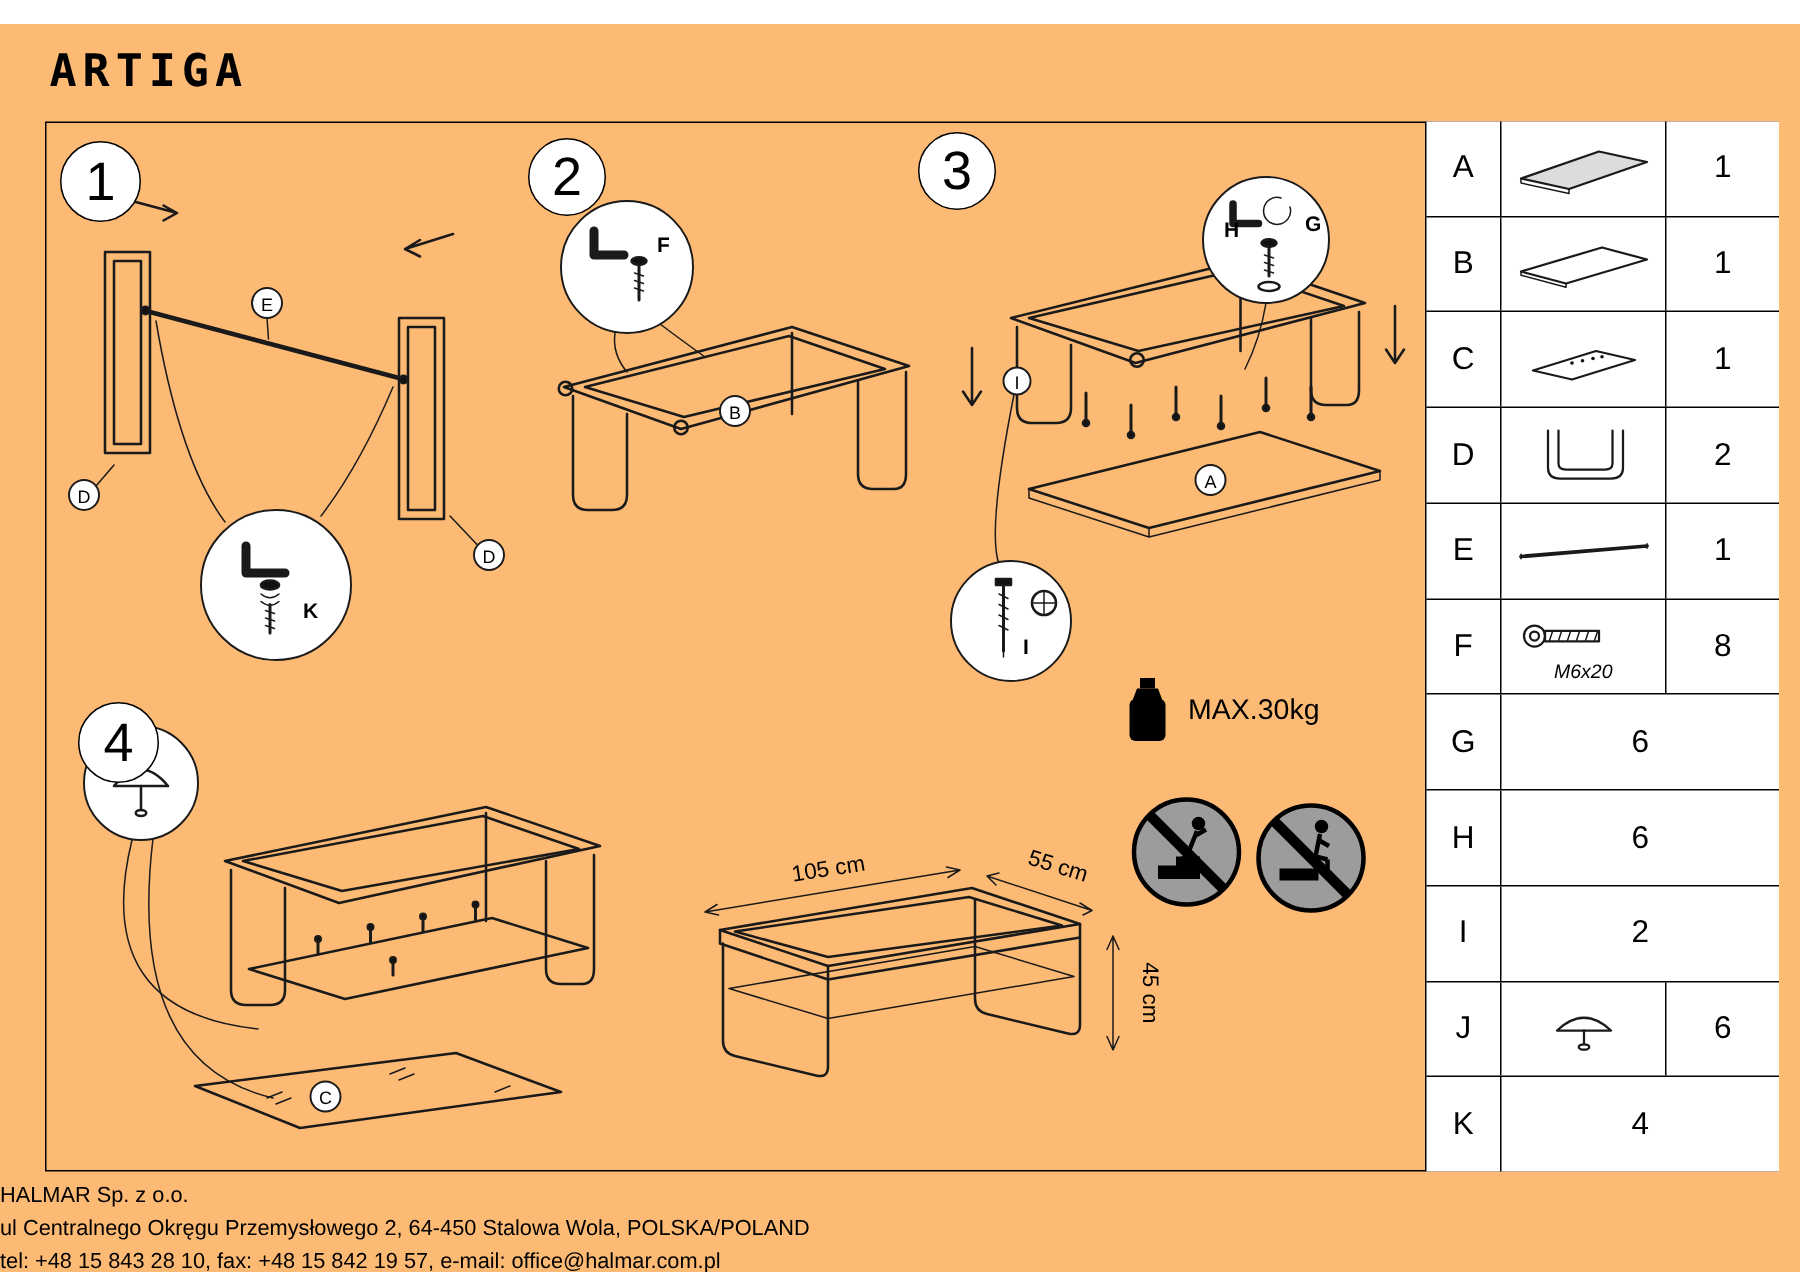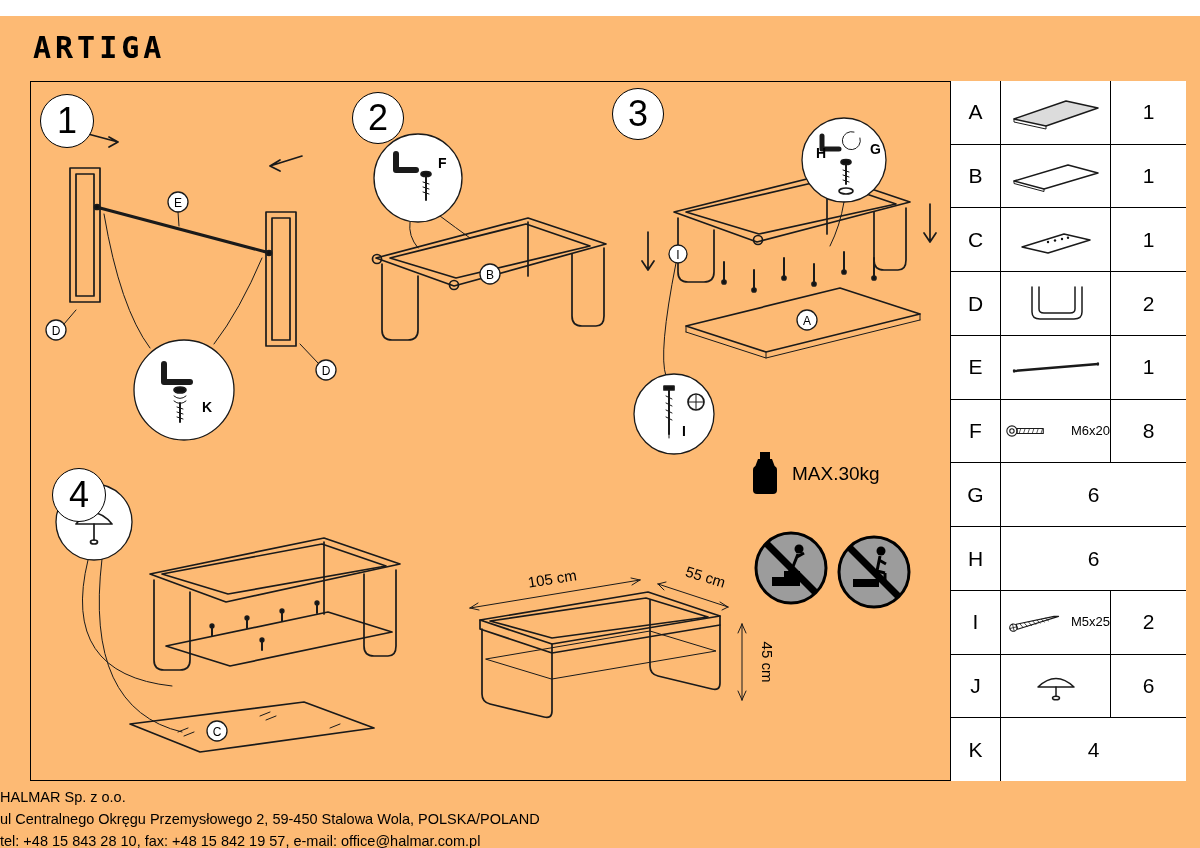--- a/index.html
+++ b/index.html
@@ -19,22 +19,22 @@
   .co{fill:#fff;stroke-width:1.3;}
   .ct{font-size:12px;text-anchor:middle;}
   .ct2{font-size:14px;font-weight:bold;}
   .dt{font-size:15px;text-anchor:middle;}
   .parts{left:950px;top:65px;width:236px;height:700px;display:flex;flex-direction:column;
          border-left:1.5px solid #000;background:#fff;}
   .prow{flex:1;display:flex;border-bottom:1px solid #000;min-height:0;}
   .prow:last-child{border-bottom:none;}
   .pletter{width:50px;display:flex;align-items:center;justify-content:center;
            font-size:21px;border-right:1px solid #000;}
-  .picon{width:110px;display:flex;flex-direction:row;align-items:center;
-         justify-content:center;border-right:1px solid #000;}
+  .picon{width:110px;display:flex;flex-direction:column;align-items:center;
+         justify-content:center;border-right:1px solid #000;font-style:italic;}
   .picon svg{stroke:#1a1a1a;fill:none;stroke-width:1.5;stroke-linecap:round;stroke-linejoin:round;}
   .pspec{font-size:13px;line-height:14px;}
   .pqty{flex:1;display:flex;align-items:center;justify-content:center;font-size:21px;}
   .maxw{display:flex;align-items:center;gap:10px;font-size:19px;}
   .footer{left:0;top:770px;width:1200px;text-align:left;font-size:14.5px;line-height:22px;}
 </style>
 </head>
 <body>
 
 <div class="page">
@@ -309,31 +309,20 @@
       <div class="pqty">6</div>
     </div>
 
     <div class="prow">
       <div class="pletter">H</div>
       <div class="pqty">6</div>
     </div>
 
     <div class="prow">
       <div class="pletter">I</div>
-      <div class="picon">
-        <svg width="96" height="36" viewBox="0 0 96 36">
-            <g transform="rotate(-14 48 18)">
-              <circle cx="16" cy="18" r="5"></circle>
-              <path class="thin" d="M16,13.5 v9 M11.5,18 h9"></path>
-              <path d="M21,14.5 L74,16.5 L80,18 L21,21.5 Z"></path>
-              <path class="thin" d="M26,15 l3,6 M32,15.2 l3,6 M38,15.4 l3,6 M44,15.6 l3,5.6 M50,15.8 l3,5.2 M56,16 l3,4.8 M62,16.2 l3,4.4"></path>
-            </g>
-          </svg>
-        <div class="pspec">M5x25</div>
-      </div>
       <div class="pqty">2</div>
     </div>
 
     <div class="prow">
       <div class="pletter">J</div>
       <div class="picon">
         <svg width="96" height="38" viewBox="0 0 96 38">
             <path d="M30,20 Q48,3 66,20 Z"></path>
             <line x1="48" y1="20" x2="48" y2="29"></line>
             <ellipse cx="48" cy="31" rx="3.5" ry="1.8"></ellipse>
@@ -345,17 +334,17 @@
 
     <div class="prow">
       <div class="pletter">K</div>
       <div class="pqty">4</div>
     </div>
 
   </div>
 
   <div class="abs footer">
     <div>HALMAR Sp. z o.o.</div>
-    <div>ul Centralnego Okręgu Przemysłowego 2, 59-450 Stalowa Wola, POLSKA/POLAND</div>
+    <div>ul Centralnego Okręgu Przemysłowego 2, 64-450 Stalowa Wola, POLSKA/POLAND</div>
     <div>tel: +48 15 843 28 10, fax: +48 15 842 19 57, e-mail: office@halmar.com.pl</div>
   </div>
 
 </div>
 
 </body></html>

